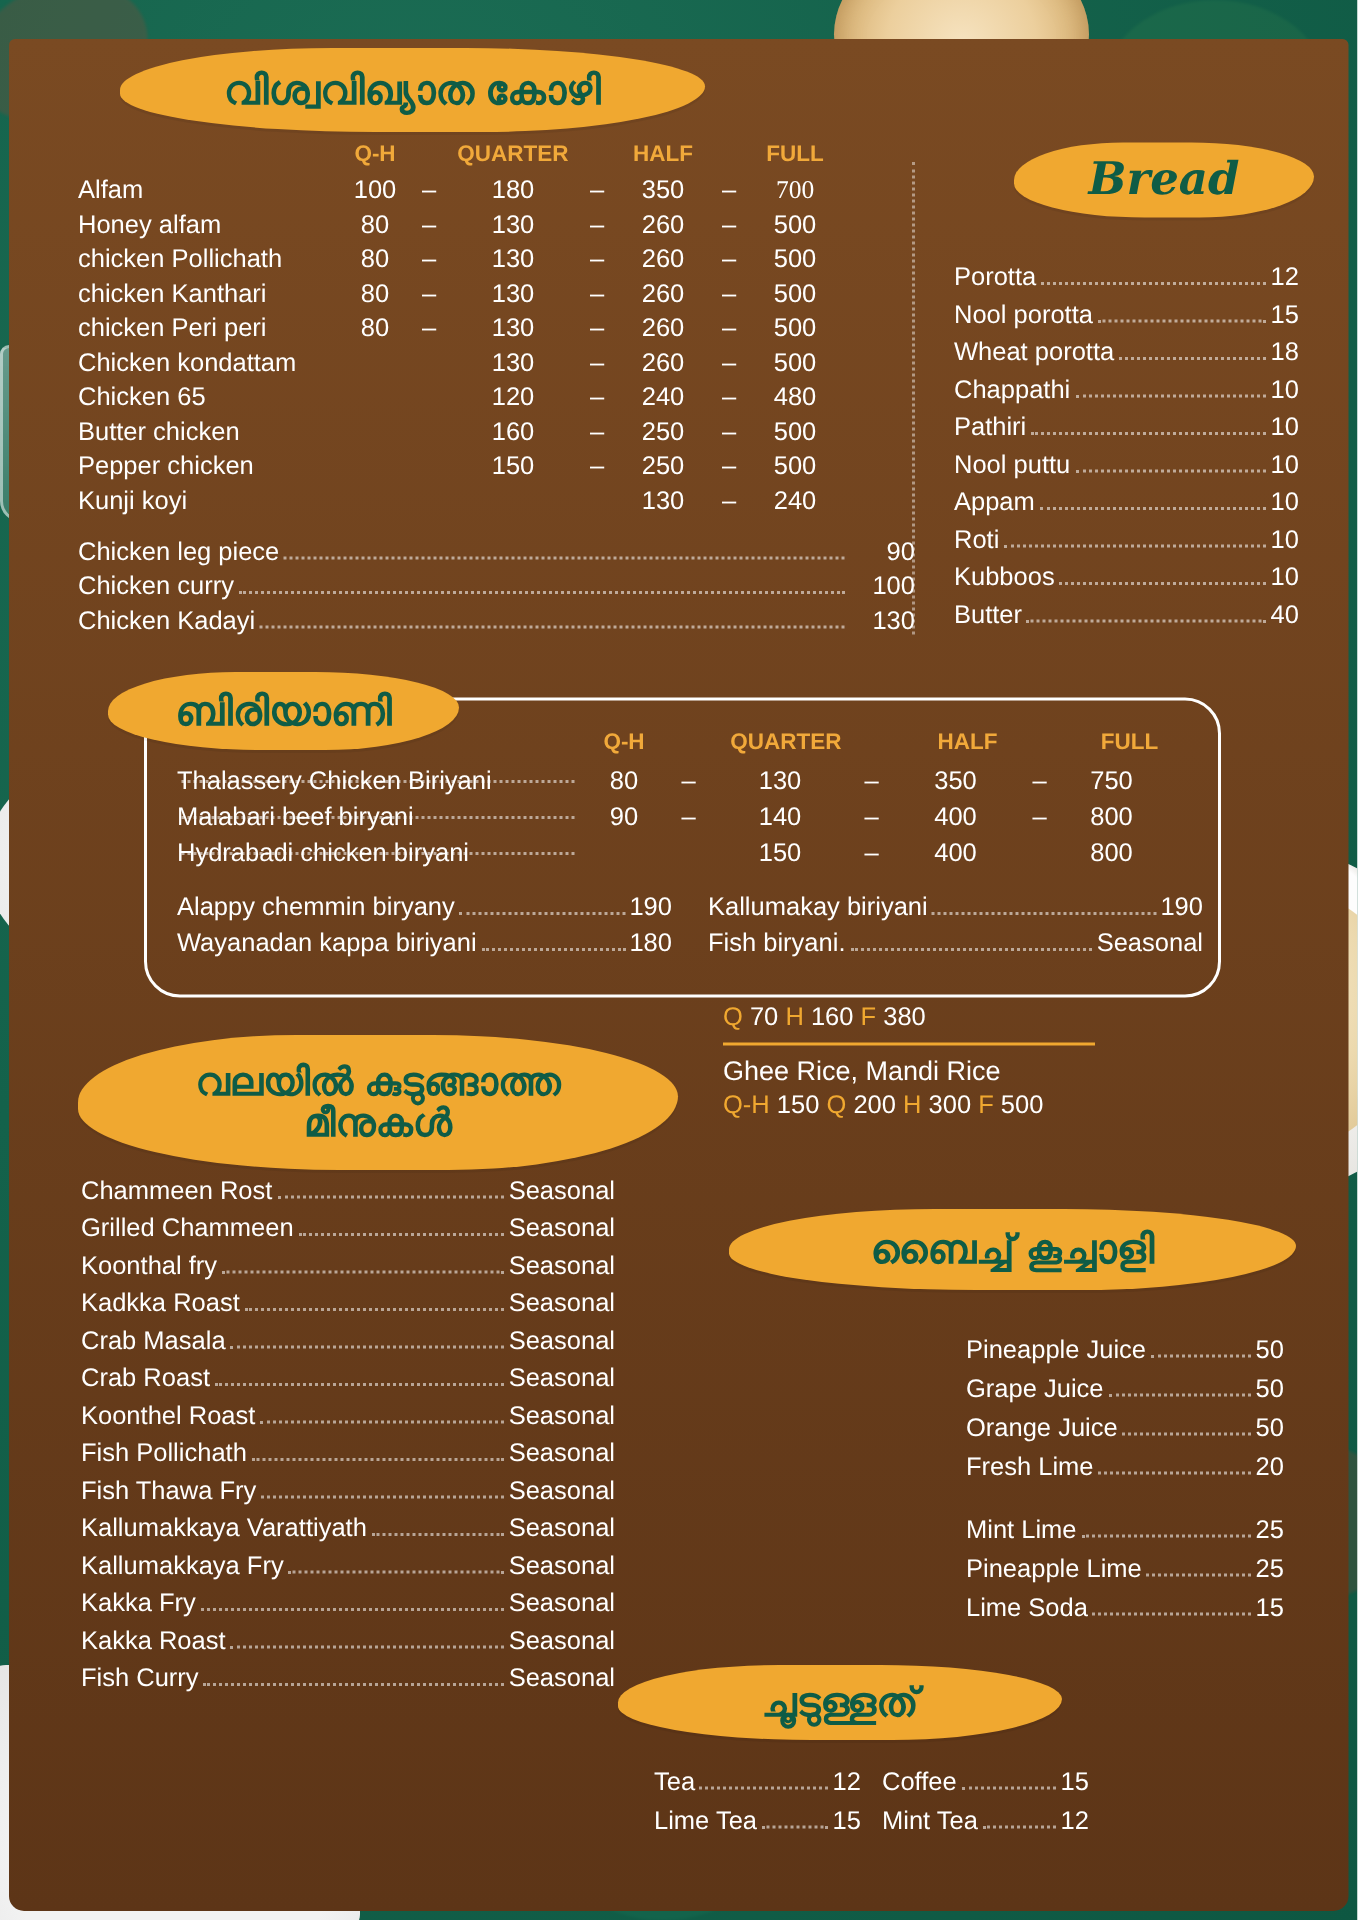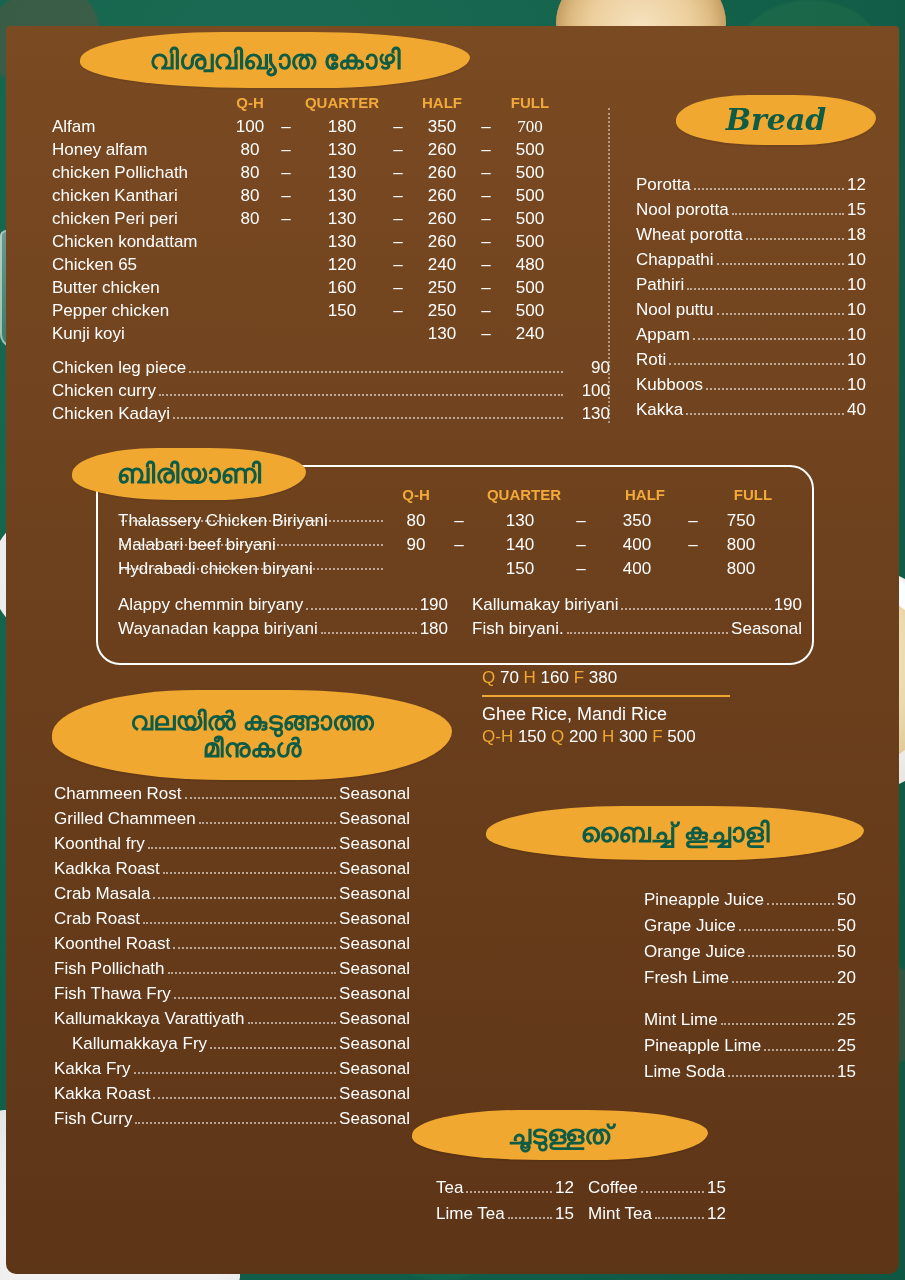--- a/index.html
+++ b/index.html
@@ -350,21 +350,21 @@
           <span class="name">Roti</span>
           <span class="dots"></span>
           <span class="val">10</span>
         </div>
         <div class="row" style="margin-bottom: 5px;">
           <span class="name">Kubboos</span>
           <span class="dots"></span>
           <span class="val">10</span>
         </div>
         <div class="row" style="margin-bottom: 5px;">
-          <span class="name">Kakka</span>
+          <span class="name">Butter</span>
           <span class="dots"></span>
           <span class="val">40</span>
         </div>
       </div>
   </div>
 
   <div class="box-outline" style="left:96px; top:465px; width:718px; height:200px; border-radius:24px;"></div>
   <div class="ribbon malayalam" style="left:72px; top:448px; width:234px; height:52px;">ബിരിയാണി</div>
 
   <div class="section" style="left:118px; top:486px; width:690px;">
@@ -493,21 +493,21 @@
         <div class="row" style="margin-bottom: 5px;">
           <span class="name">Fish Thawa Fry</span>
           <span class="dots"></span>
           <span class="val">Seasonal</span>
         </div>
         <div class="row" style="margin-bottom: 5px;">
           <span class="name">Kallumakkaya Varattiyath</span>
           <span class="dots"></span>
           <span class="val">Seasonal</span>
         </div>
-        <div class="row" style="margin-bottom: 5px; margin-left: 18px;">
+        <div class="row" style="margin-bottom: 5px;">
           <span class="name">Kallumakkaya Fry</span>
           <span class="dots"></span>
           <span class="val">Seasonal</span>
         </div>
         <div class="row" style="margin-bottom: 5px;">
           <span class="name">Kakka Fry</span>
           <span class="dots"></span>
           <span class="val">Seasonal</span>
         </div>
         <div class="row" style="margin-bottom: 5px;">

